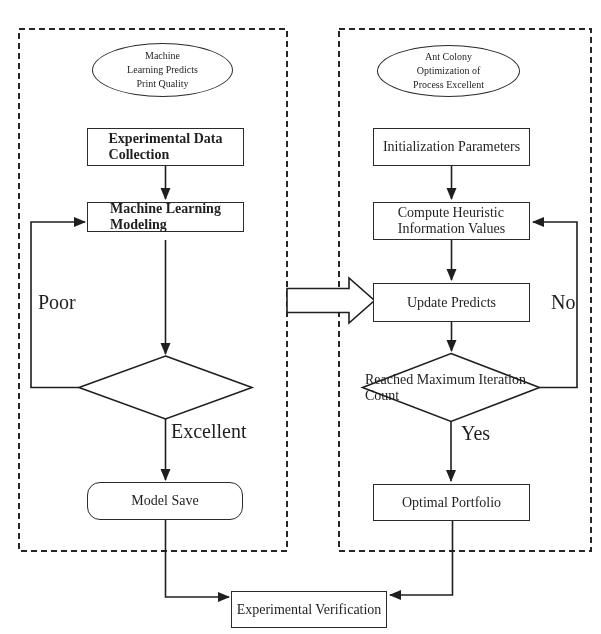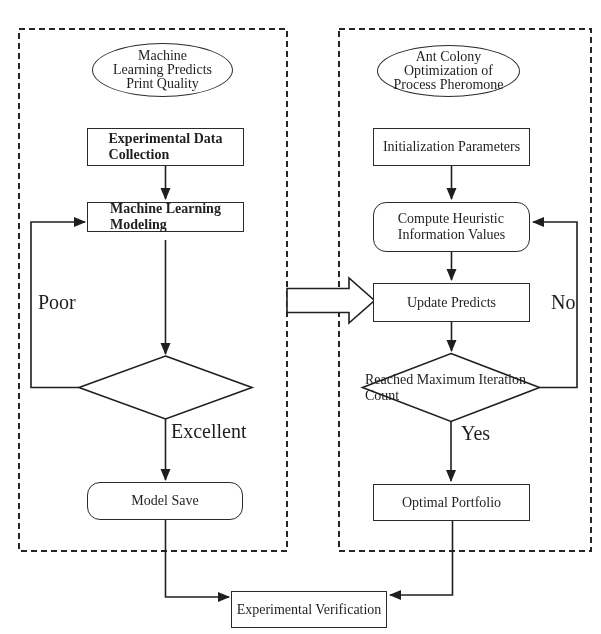--- a/index.html
+++ b/index.html
@@ -11,21 +11,21 @@
   .node {
     position:absolute; box-sizing:border-box; background:#ffffff;
     border:1.5px solid #2b2b2b; display:flex; align-items:center; justify-content:center;
     font-size:14px; line-height:16px;
   }
   .node .txt { white-space:pre-line; }
   .txt-left .txt { text-align:left; }
   .txt-center .txt { text-align:center; }
   .ellipse {
     border-radius:50%; border-width:1.4px;
-    font-size:14px; line-height:14px;
+    font-size:10px; line-height:14px;
   }
   .dtext {
     position:absolute; box-sizing:border-box; background:transparent; border:none;
     display:flex; align-items:center; justify-content:center;
     font-size:14px; line-height:15.5px;
   }
   .elabel { position:absolute; font-size:20px; line-height:16px; }
 </style>
 </head>
 <body>
@@ -78,28 +78,28 @@
   </div>
 
 
   <div class="node txt-center" style="left:87px; top:482px; width:156px; height:38px;border-radius:13px;">
     <span class="txt">Model Save</span>
   </div>
 
   <div class="node ellipse txt-center" style="left:377px; top:45px; width:143px; height:52px;">
     <span class="txt">Ant Colony
 Optimization of
-Process Pheromone</span>
+Process Excellent</span>
   </div>
 
   <div class="node txt-center" style="left:373px; top:128px; width:157px; height:38px;">
     <span class="txt">Initialization Parameters</span>
   </div>
 
-  <div class="node txt-left" style="left:373px; top:202px; width:157px; height:50px;border-radius:13px;">
+  <div class="node txt-left" style="left:373px; top:202px; width:157px; height:38px;">
     <span class="txt">Compute Heuristic
 Information Values</span>
   </div>
 
   <div class="node txt-center" style="left:373px; top:283px; width:157px; height:39px;">
     <span class="txt">Update Predicts</span>
   </div>
 
   <div class="dtext txt-left" style="left:365px; top:371px; width:172px; height:33px;">
     <span class="txt">Reached Maximum

